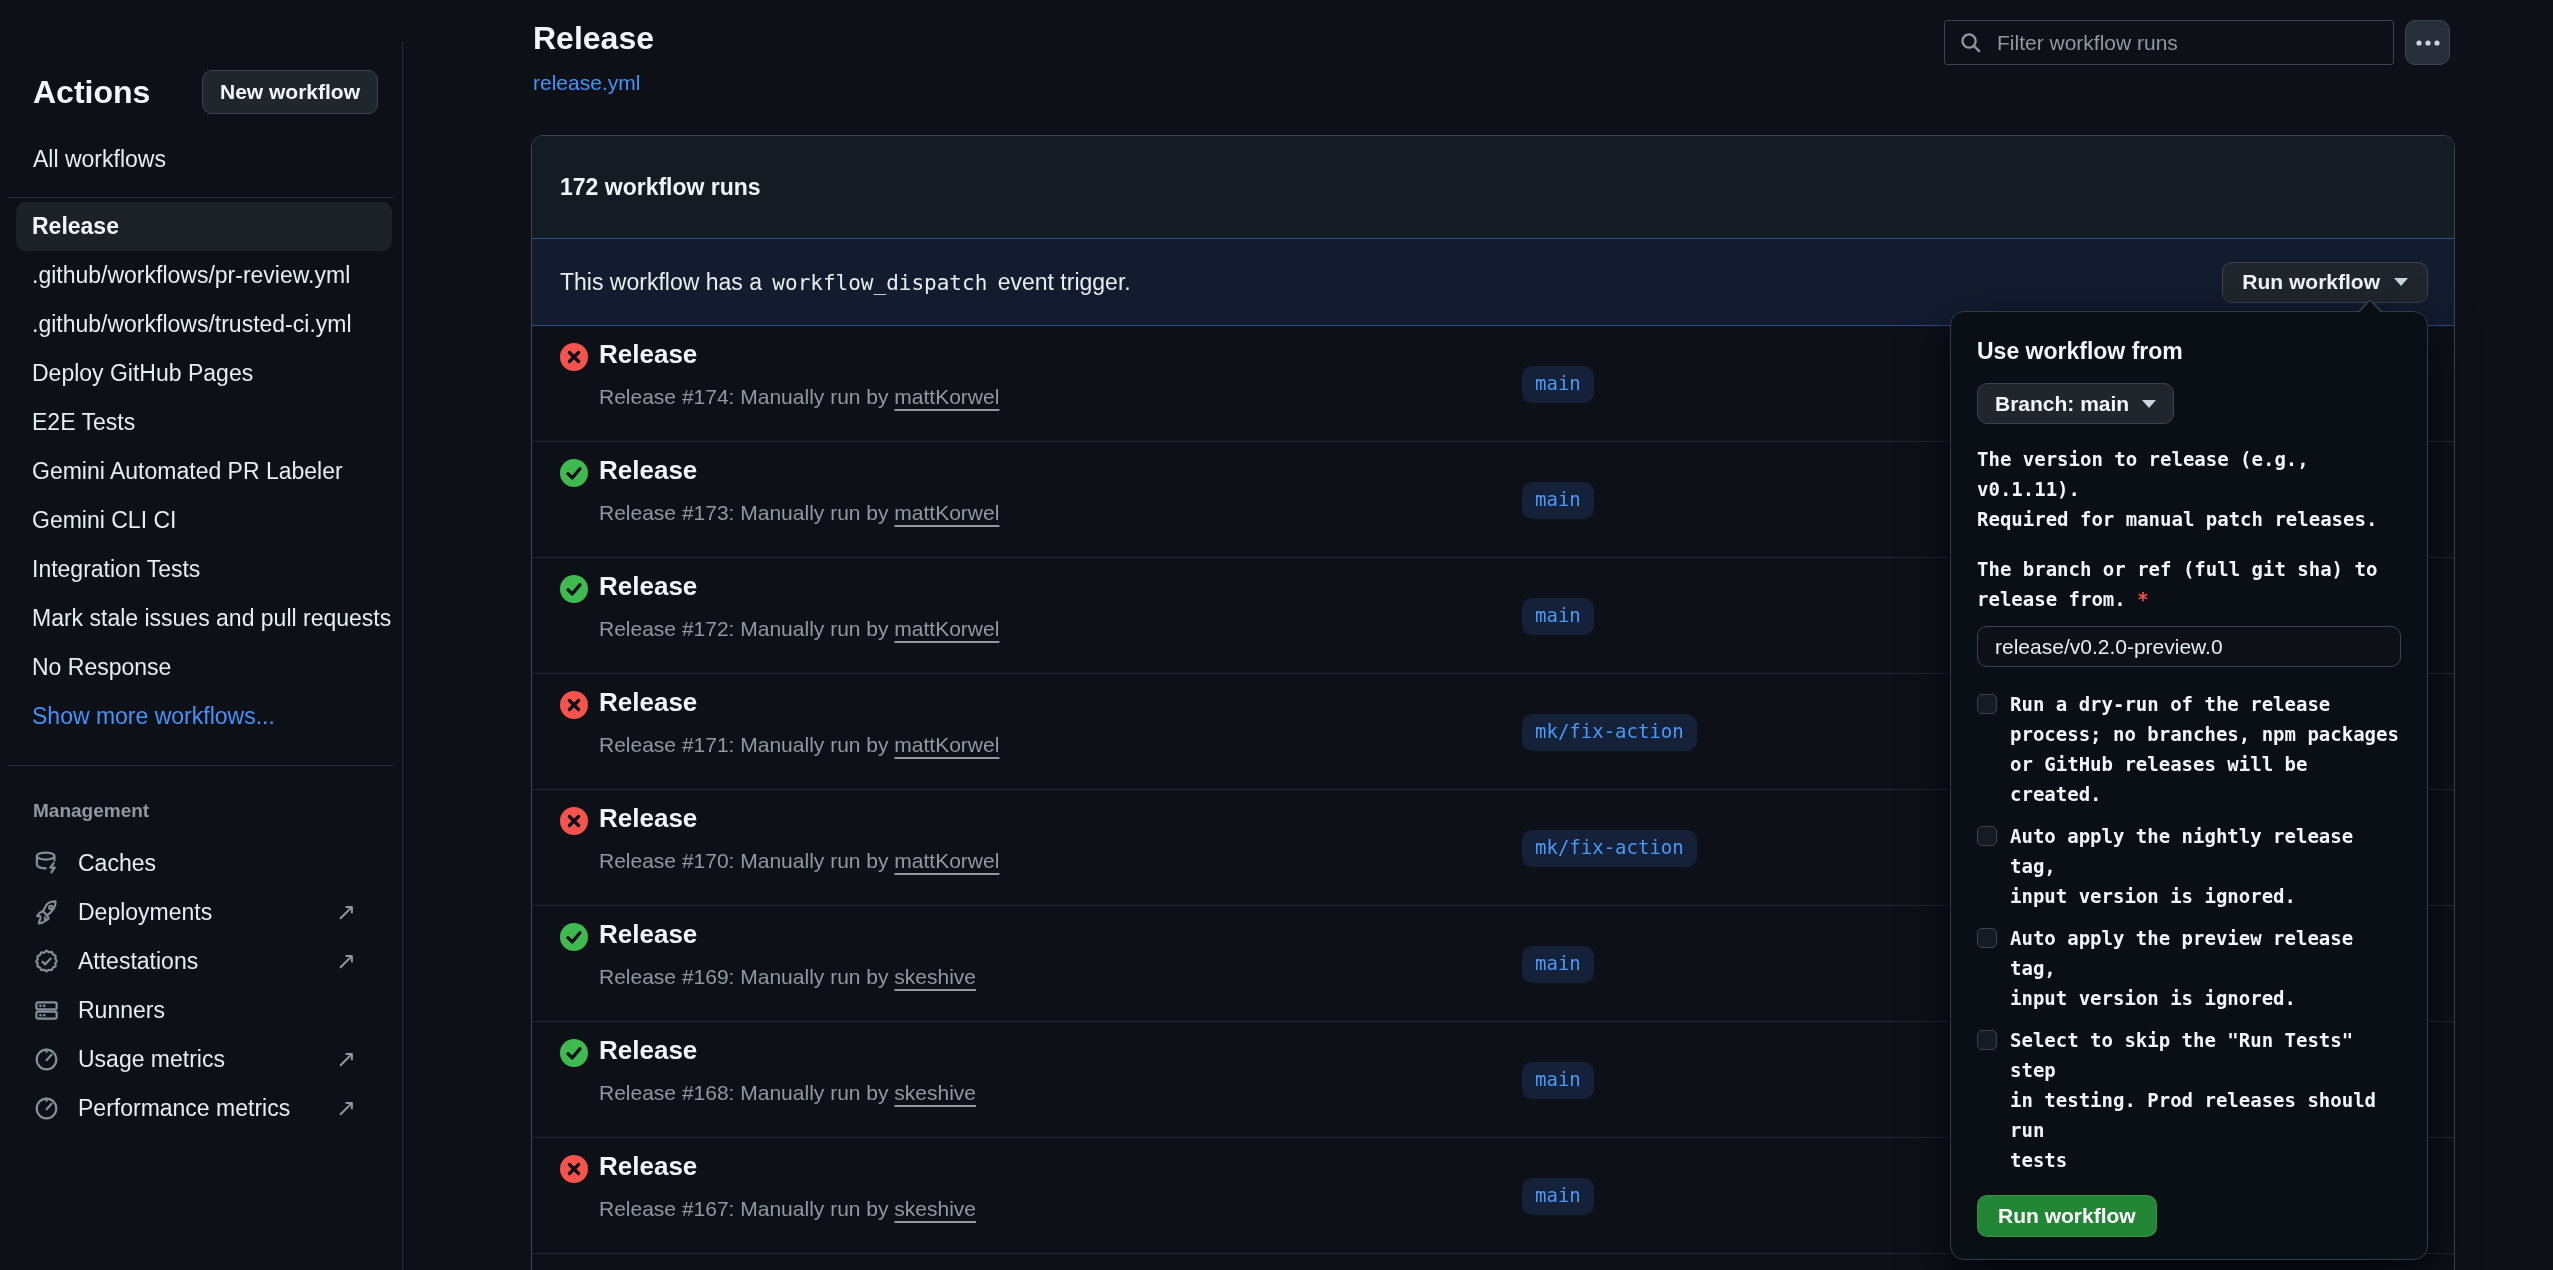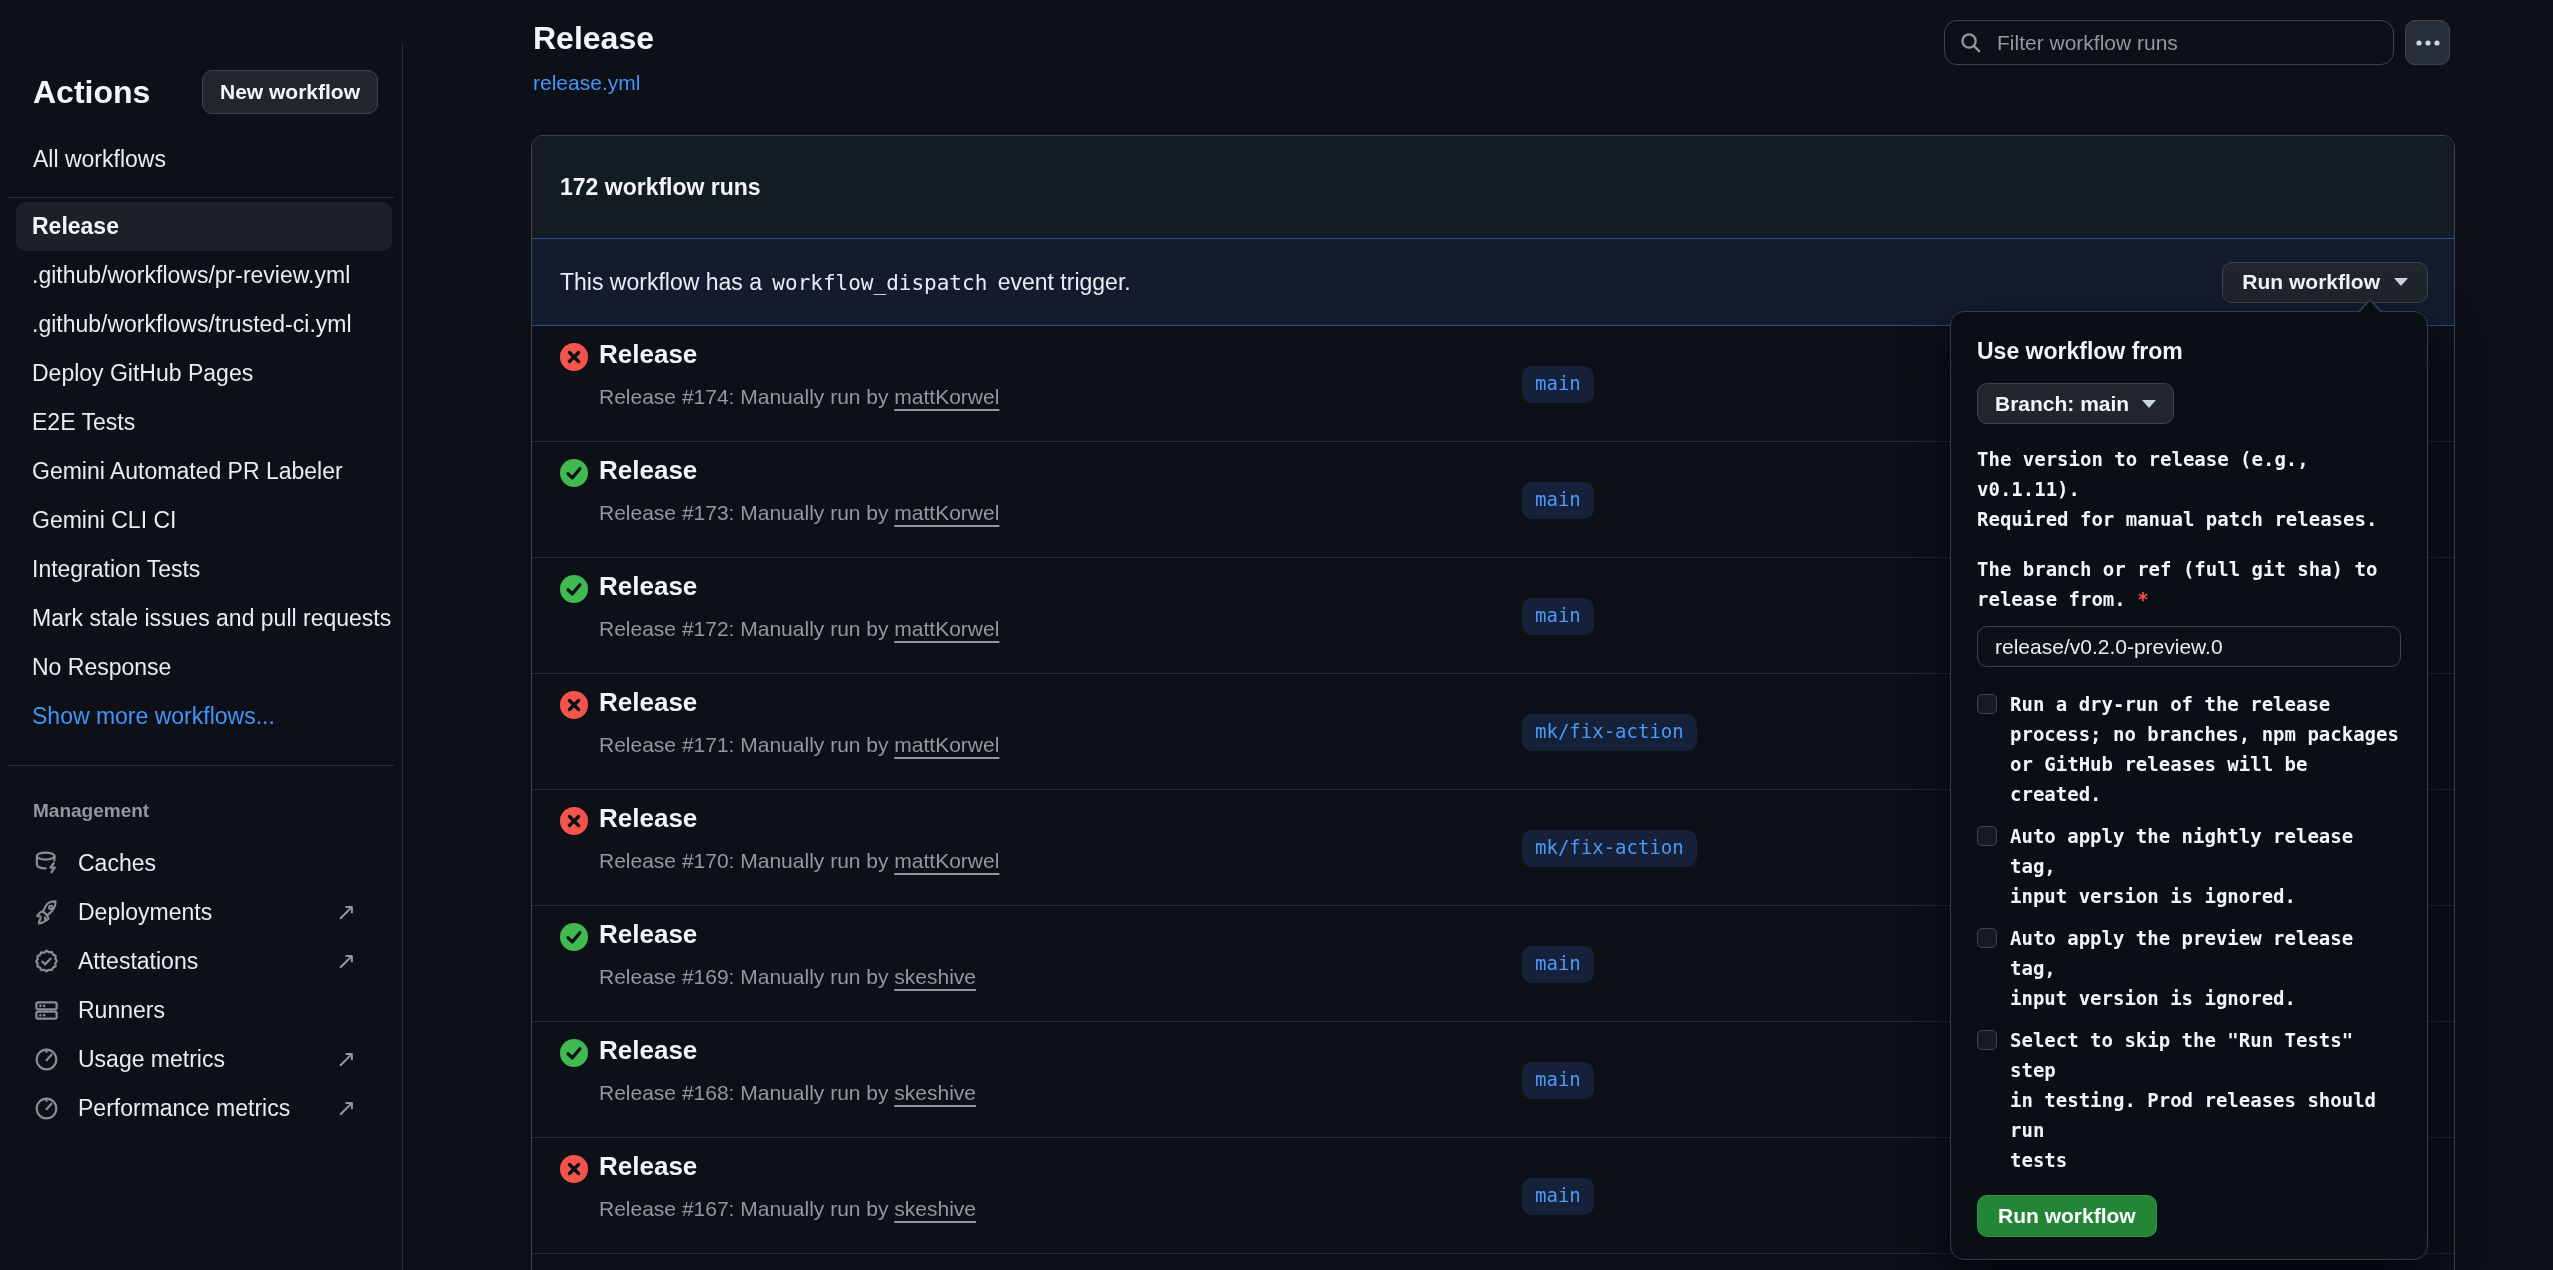--- a/index.html
+++ b/index.html
@@ -39,21 +39,21 @@
   .mgmt-item .ext { margin-left:auto; color:#9198a1; font-size:24px; }
 
   
   .main { position:absolute; left:498px; top:0; right:0; height:100%; }
   .page-head { position:absolute; left:35px; top:20px; }
   .main-title { font-size:32px; font-weight:700; color:#f0f6fc; }
   .file-link { display:inline-block; margin-top:14px; font-size:21px; color:#4493f8; text-decoration:none; cursor:pointer; }
   .filter-wrap { position:absolute; left:1446px; top:20px; display:flex; gap:11px; }
   .filter-box { position:relative; }
   .filter-input {
-    width:450px; height:45px; background:#0d1117; border:1px solid #3d444d; border-radius:13px;
+    width:450px; height:45px; background:#0d1117; border:1px solid #3d444d; border-radius:3px;
     color:#e6edf3; font-size:21px; padding:0 16px 0 52px; font-family:"Liberation Sans",sans-serif;
   }
   .filter-input::placeholder { color:#9198a1; }
   .search-ico { position:absolute; left:15px; top:11px; }
   .kebab-btn {
     width:45px; height:45px; background:#272e39; border:1px solid #3d444d; border-radius:10px;
     display:inline-flex; align-items:center; justify-content:center; cursor:pointer;
   }
 
   

